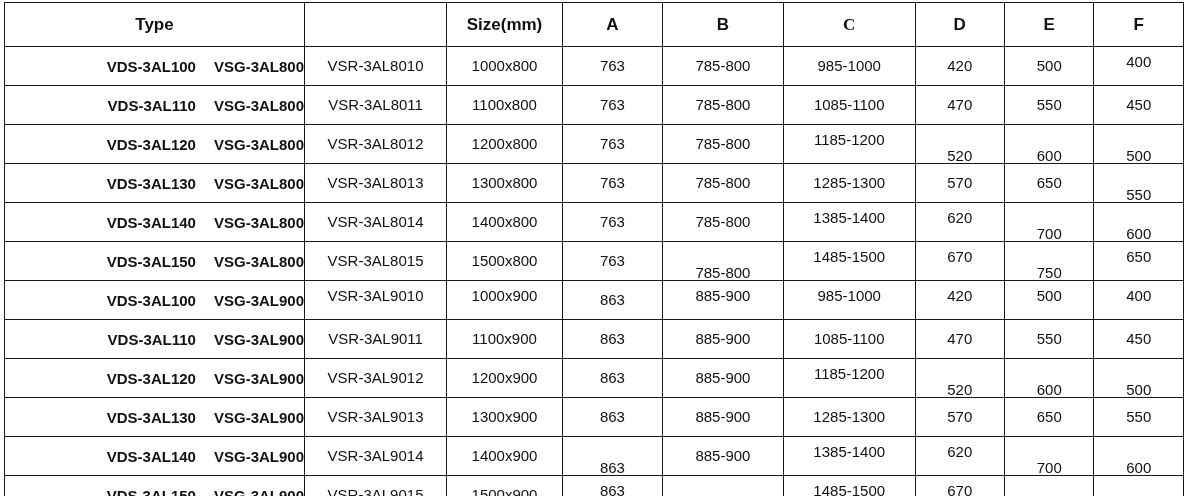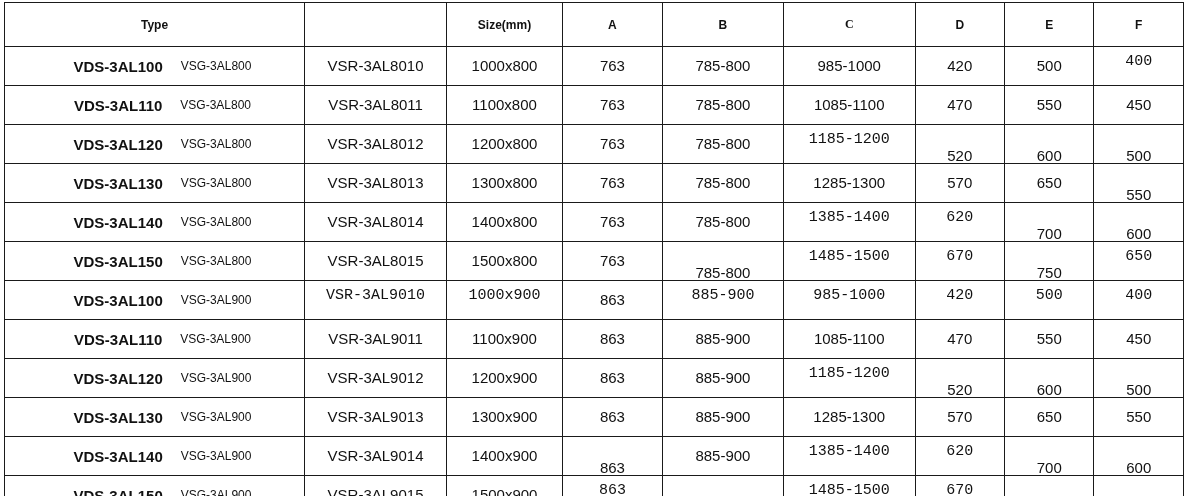--- a/index.html
+++ b/index.html
@@ -25,59 +25,59 @@
     text-align: center;
     vertical-align: middle;
     color: #111;
     font-size: 15px;
     padding: 0;
     height: 38px;
     box-sizing: border-box;
   }
   .spec-table thead th {
     font-weight: bold;
-    font-size: 12px;
+    font-size: 17px;
     height: 44px;
   }
   
   col.c-type   { width: 285px; }
   col.c-model  { width: 135px; }
   col.c-size   { width: 110px; }
   col.c-a      { width: 95px; }
   col.c-b      { width: 115px; }
   col.c-c      { width: 125px; }
   col.c-d      { width: 85px; }
   col.c-e      { width: 85px; }
   col.c-f      { width: 85px; }
 
   .type-cell {
     display: flex;
     align-items: center;
-    justify-content: center;
+    justify-content: flex-end;
     padding-left: 16px;
     height: 100%;
     box-sizing: border-box;
   }
   .type-a {
     font-weight: bold;
     font-size: 15px;
     white-space: nowrap;
   }
   .type-b {
-    font-weight: normal;
-    font-size: 12px;
+    font-weight: bold;
+    font-size: 15px;
     white-space: nowrap;
     margin-left: 18px;
   }
   .cell-inner {
     display: block;
     line-height: 38px;
   }
   
-  .up   { position: relative; top: -4px; font-family: Liberation Mono, monospace; }
+  .up   { position: relative; top: -4px; }
   .down { position: relative; top: 12px; }
   .thead-c { font-family: "Liberation Serif", serif; font-weight: bold; }
 </style>
 </head>
 <body>
 
 <table class="spec-table">
   <colgroup>
     <col class="c-type">
     <col class="c-model">

